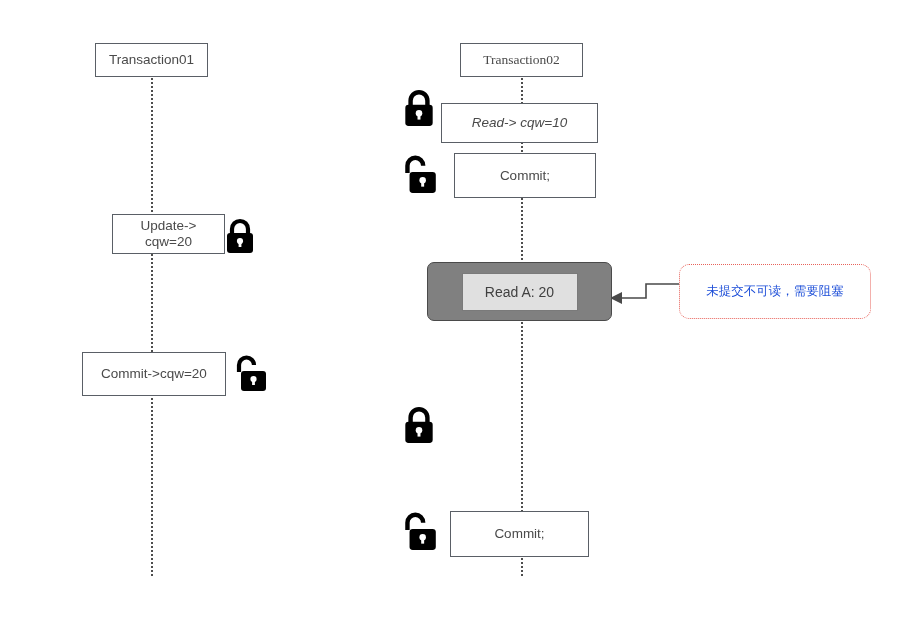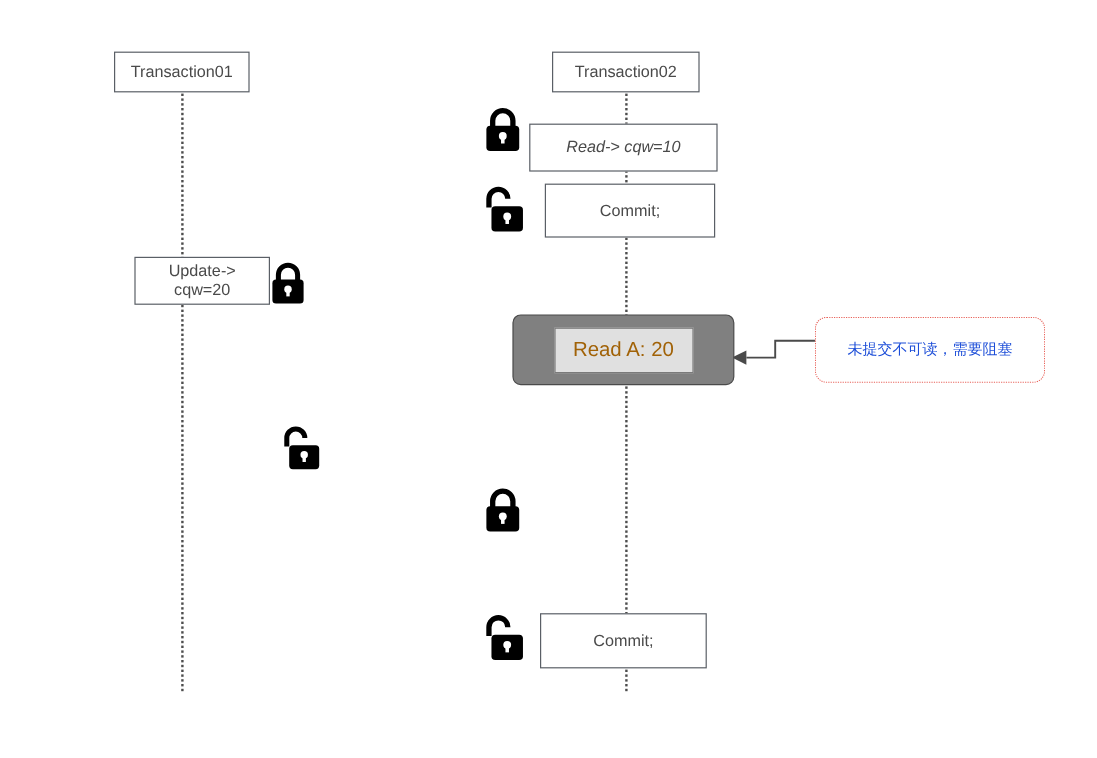--- a/index.html
+++ b/index.html
@@ -57,22 +57,22 @@
   }
   .highlight-inner {
     box-sizing: border-box;
     background: #e0e0e0;
     border: 1px solid #7a7a7a;
     width: 116px;
     height: 38px;
     display: flex;
     align-items: center;
     justify-content: center;
-    font-size: 17px;
-    color: #a16207;
+    font-size: 14px;
+    color: #404040;
   }
 
   
   .callout {
     position: absolute;
     box-sizing: border-box;
     border: 1.5px dotted #e8625a;
     border-radius: 10px;
     background: #ffffff;
     display: flex;
@@ -117,31 +117,32 @@
 
   <span class="lock" style="left:222px; top:217px;">
     <svg width="36" height="38" viewBox="0 0 36 38">
       <path d="M10 17 V12 a8 8 0 0 1 16 0 V17" fill="none" stroke="#000" stroke-width="4.2"></path>
       <rect x="5" y="16" width="26" height="20" rx="3" fill="#000"></rect>
       <circle cx="18" cy="24" r="3.1" fill="#fff"></circle>
       <rect x="16.6" y="24" width="2.8" height="6" fill="#fff"></rect>
     </svg>
   </span>
 
+  <div class="node" style="left:82px; top:352px; width:144px; height:44px;">Commit-&gt;cqw=20</div>
 
   <span class="lock" style="left:232px; top:352px;">
     <svg width="36" height="40" viewBox="0 0 36 40">
       <path d="M7 20 V13 a7.5 7.5 0 0 1 15 0" fill="none" stroke="#000" stroke-width="4.2"></path>
       <rect x="9" y="19" width="25" height="20" rx="3" fill="#000"></rect>
       <circle cx="21.5" cy="27" r="3.1" fill="#fff"></circle>
       <rect x="20.1" y="27" width="2.8" height="6" fill="#fff"></rect>
     </svg>
   </span>
 
-  <div class="node node-title" style="left:460px; top:43px; width:123px; height:34px;">Transaction02</div>
+  <div class="node node-title" style="left:460px; top:43px; width:123px; height:34px;font-family:Liberation Serif, serif;">Transaction02</div>
 
   <span class="lock" style="left:400px; top:88px;">
     <svg width="38" height="40" viewBox="0 0 36 38">
       <path d="M10 17 V12 a8 8 0 0 1 16 0 V17" fill="none" stroke="#000" stroke-width="4.2"></path>
       <rect x="5" y="16" width="26" height="20" rx="3" fill="#000"></rect>
       <circle cx="18" cy="24" r="3.1" fill="#fff"></circle>
       <rect x="16.6" y="24" width="2.8" height="6" fill="#fff"></rect>
     </svg>
   </span>
 

